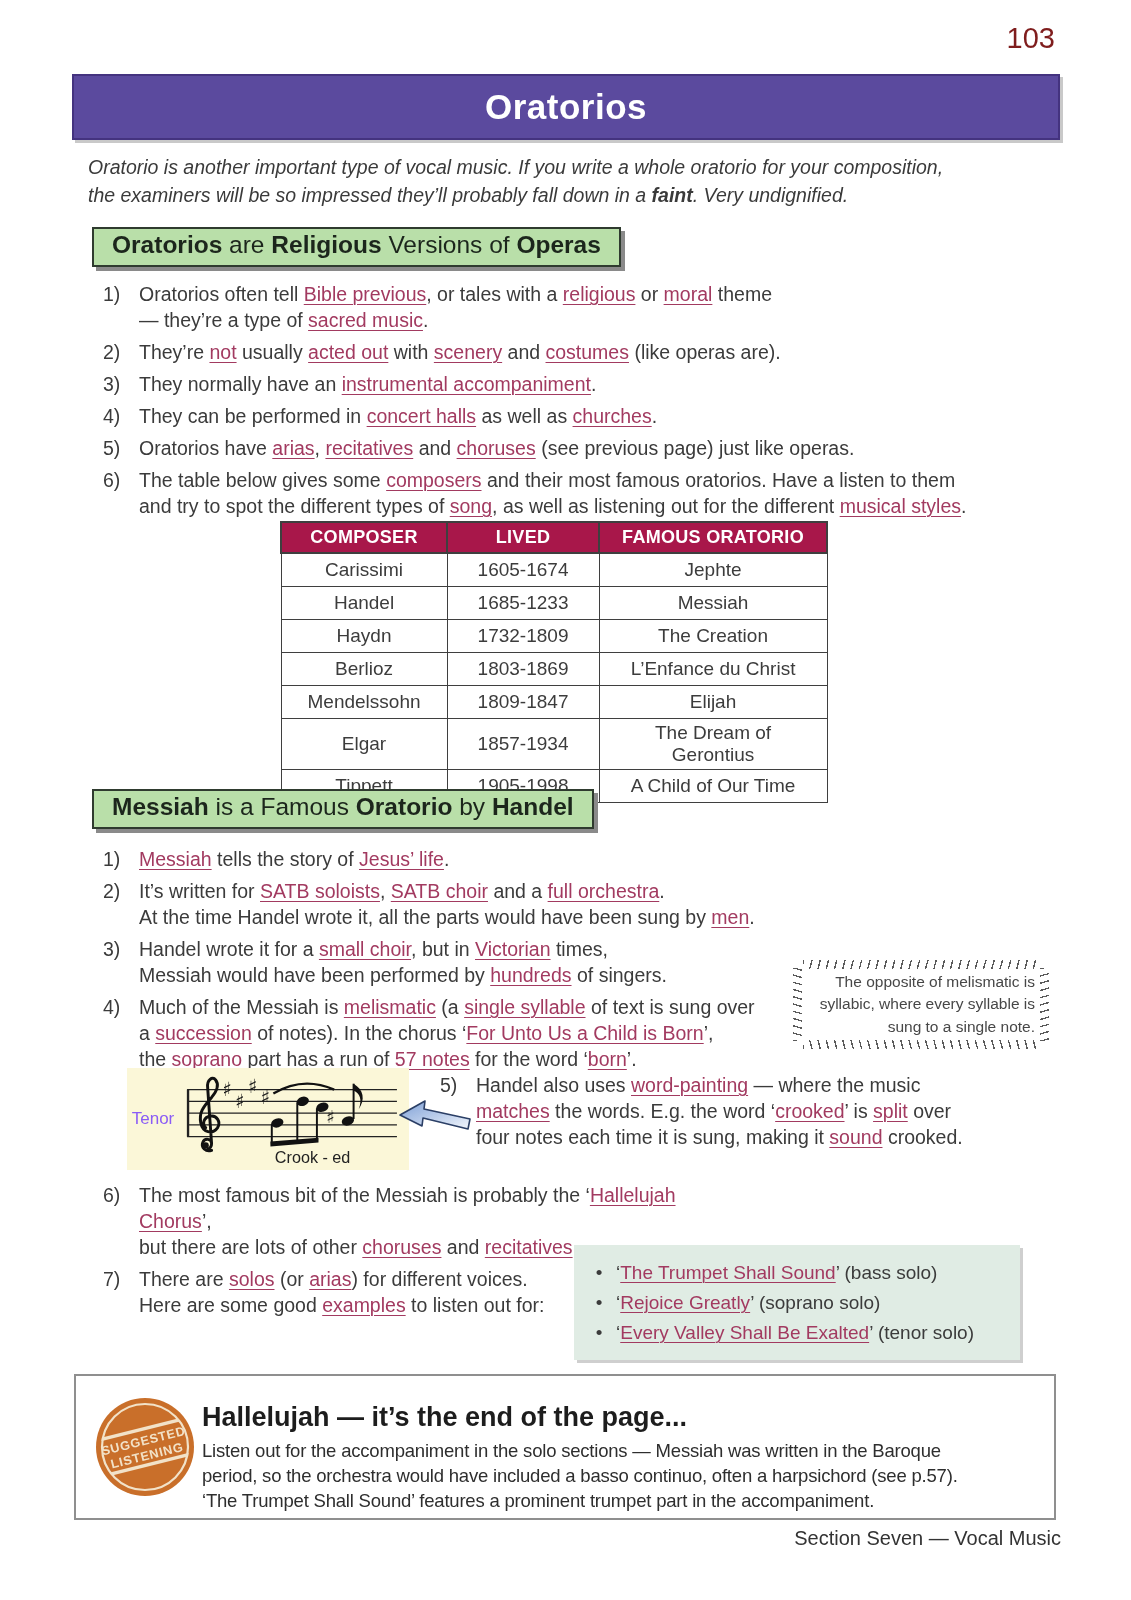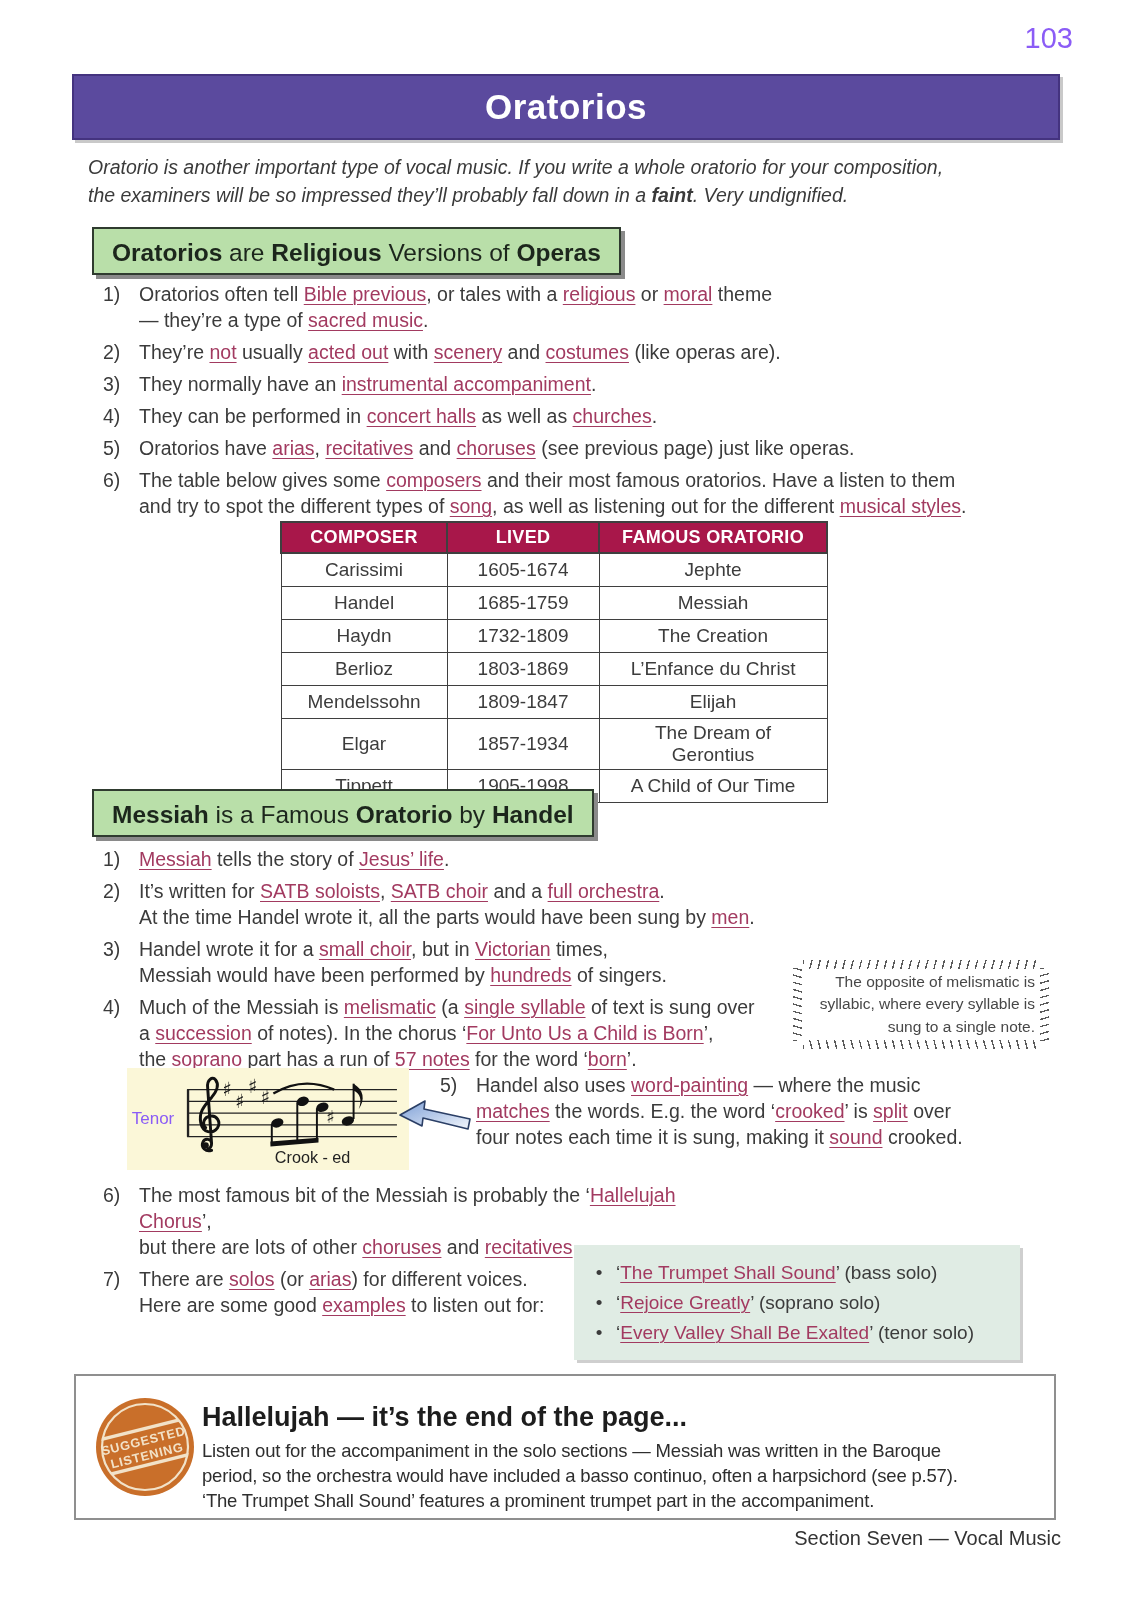--- a/index.html
+++ b/index.html
@@ -2,31 +2,31 @@
 <html><head>
 <meta charset="utf-8">
 <style>
   html,body{margin:0;padding:0;background:#e8e8e8;}
   #page{position:relative;width:1131px;height:1600px;background:#ffffff;overflow:hidden;
         font-family:"Liberation Sans","DejaVu Sans",sans-serif;color:#3b3b3b;}
 
   .b{font-weight:bold;}
   .lnk{color:#a23a60;text-decoration:underline;text-decoration-thickness:1.3px;text-underline-offset:3px;}
 
-  #page-number{position:absolute;top:22px;right:58px;font-size:29px;color:#8b5cf6;}
+  #page-number{position:absolute;top:22px;right:76px;font-size:29px;color:#7f1d1d;}
 
   #banner{position:absolute;left:72px;top:74px;width:984px;height:62px;background:#5b4a9e;
           border:2px solid #44337f;box-shadow:3px 3px 0 #c9c9c9;display:flex;align-items:center;justify-content:center;}
   #banner .t{color:#fff;font-weight:bold;font-size:35px;letter-spacing:0.5px;}
 
   #intro{position:absolute;left:88px;top:154px;width:960px;font-size:19.5px;font-style:italic;
          color:#3a3a3a;line-height:1.42;}
 
   .green-head{position:absolute;background:#b9dfa9;border:2px solid #2f3b2f;box-shadow:4px 4px 0 #8a8a8a;
-              padding:10px 18px 6px 18px;font-size:24.5px;color:#1c261c;white-space:nowrap;}
+              padding:2px 18px 6px 18px;font-size:24.5px;color:#1c261c;white-space:nowrap;}
   #heading1{left:92px;top:227px;}
   #heading2{left:92px;top:789px;}
 
   .numlist{position:absolute;font-size:19.5px;line-height:26px;color:#3b3b3b;}
   #list1{left:103px;top:281px;width:930px;}
   #list2a{left:103px;top:846px;width:720px;}
   #list2b{left:103px;top:1182px;width:600px;}
   .li{display:flex;margin-bottom:6px;}
   .num{flex:none;width:36px;}
   .txt{flex:1;}
@@ -120,21 +120,21 @@
         </tr>
       </thead>
     <tbody>
         <tr>
           <td>Carissimi</td>
           <td>1605-1674</td>
           <td>Jephte</td>
         </tr>
         <tr>
           <td>Handel</td>
-          <td>1685-1759</td>
+          <td>1685-1233</td>
           <td>Messiah</td>
         </tr>
         <tr>
           <td>Haydn</td>
           <td>1732-1809</td>
           <td>The Creation</td>
         </tr>
         <tr>
           <td>Berlioz</td>
           <td>1803-1869</td>

